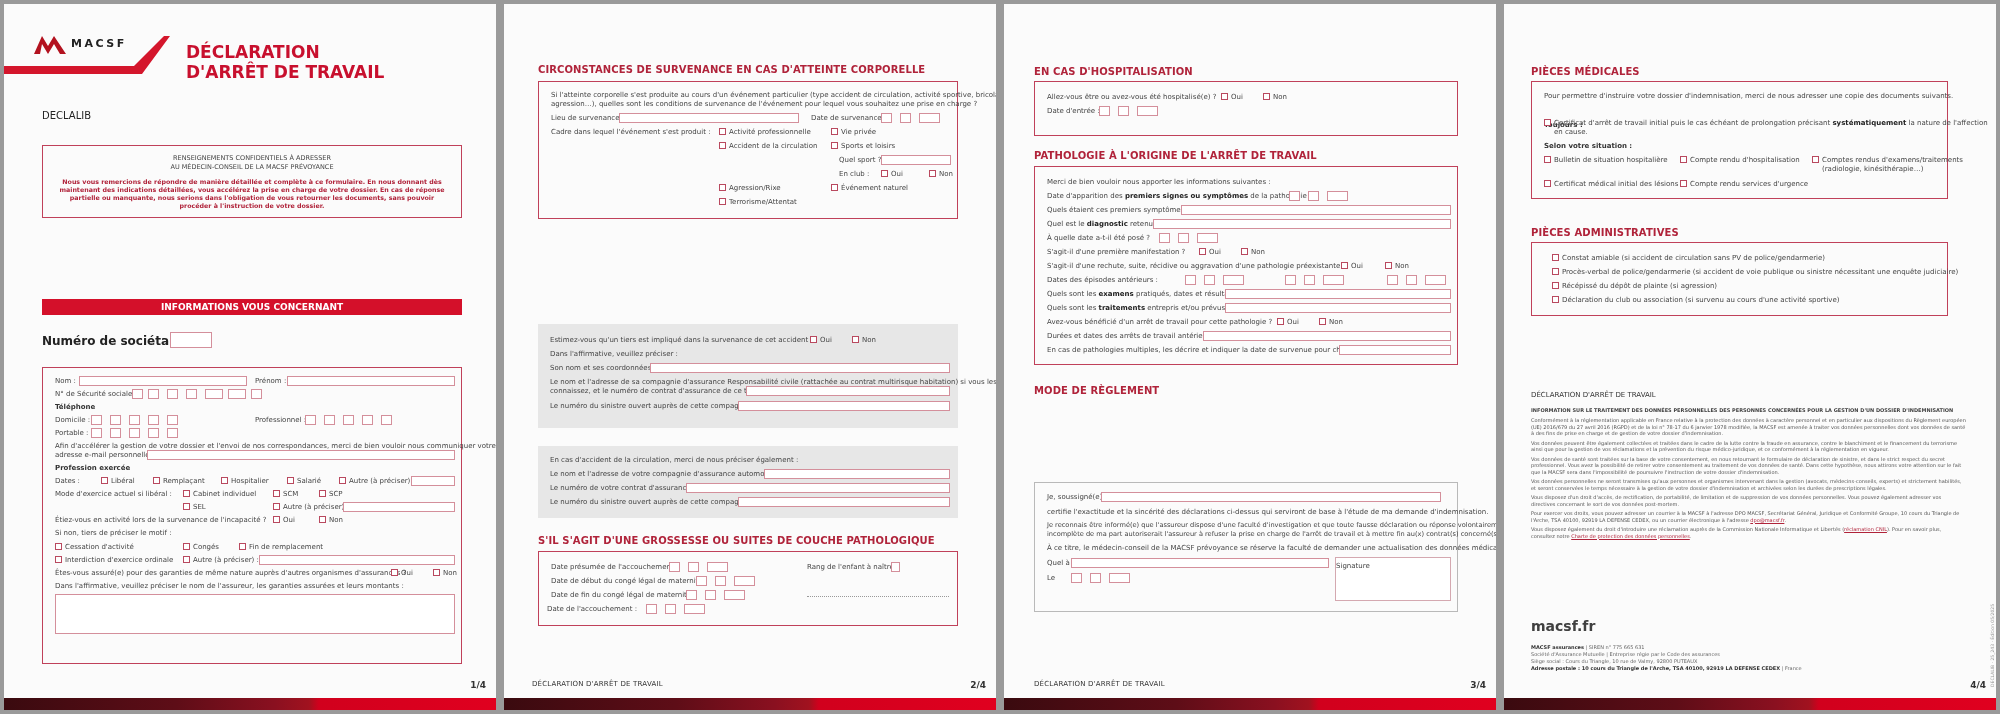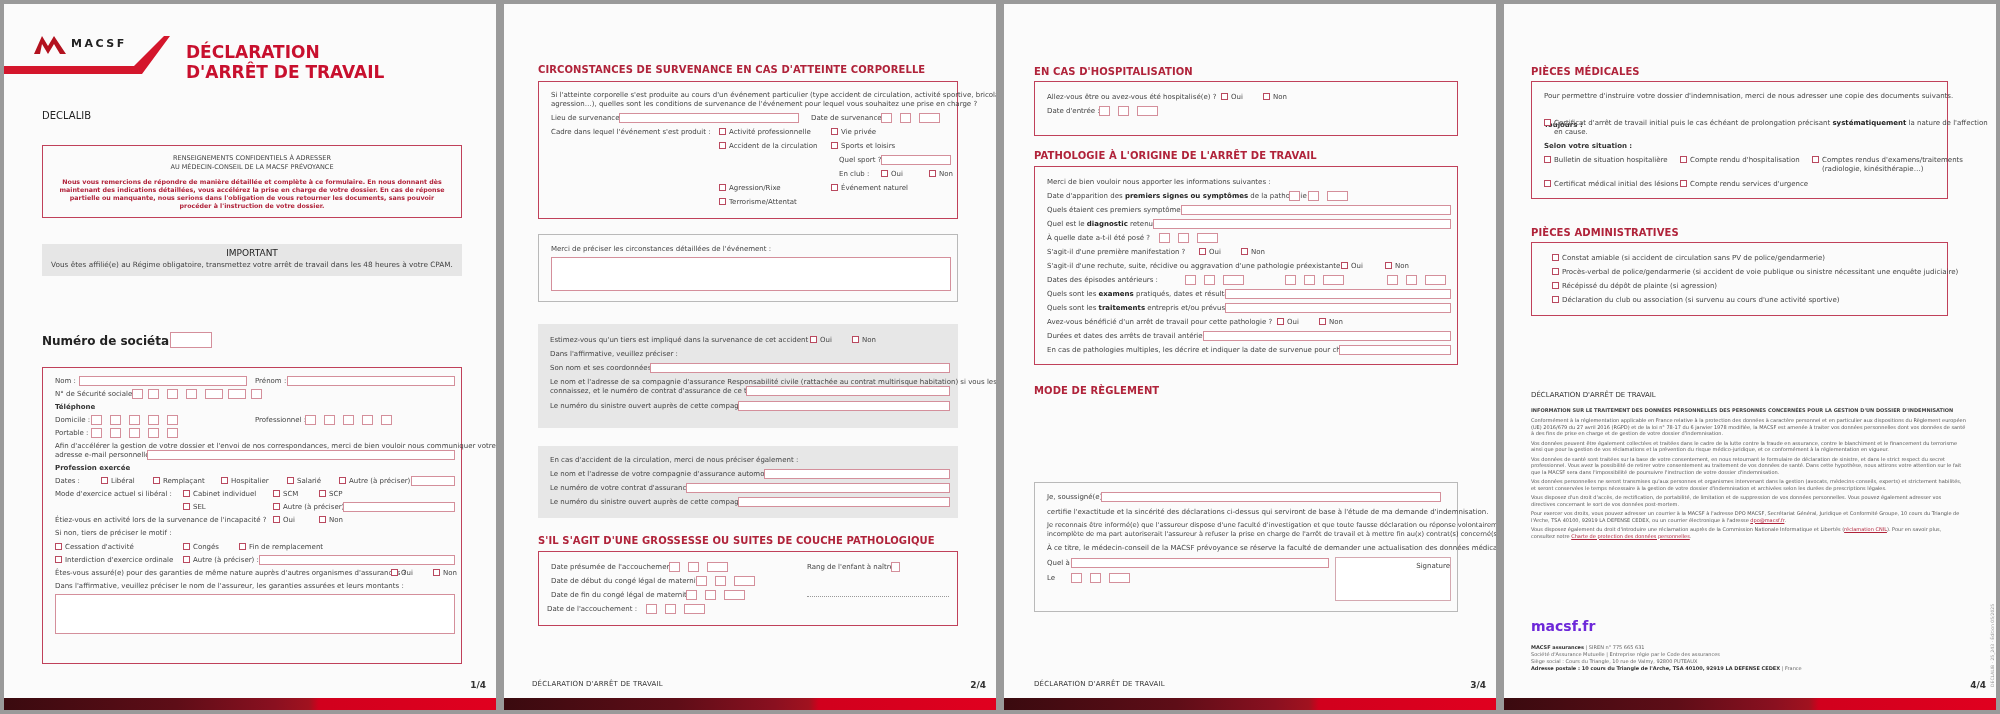--- a/index.html
+++ b/index.html
@@ -38,25 +38,22 @@
     <div>D'ARRÊT DE TRAVAIL</div>
   </div>
   <span class="t" style="left:38px;top:107px;font-size:10px;color:#222">DECLALIB</span>
 
   <div class="box" style="top:141px;height:73px;left:38px;right:34px;border-color:#c0415a">
     <div class="t" style="position:static;text-align:center;margin-top:8px;font-size:6.5px">RENSEIGNEMENTS CONFIDENTIELS À ADRESSER</div>
     <div class="t" style="position:static;text-align:center;font-size:6.5px">AU MÉDECIN-CONSEIL DE LA MACSF PRÉVOYANCE</div>
     <div style="margin:6px 10px 0;font-size:6.3px;line-height:8px;color:#b0233a;font-weight:bold;text-align:center">Nous vous remercions de répondre de manière détaillée et complète à ce formulaire. En nous donnant dès maintenant des indications détaillées, vous accélérez la prise en charge de votre dossier. En cas de réponse partielle ou manquante, nous serions dans l'obligation de vous retourner les documents, sans pouvoir procéder à l'instruction de votre dossier.</div>
   </div>
 
-  <div style="position:absolute;left:38px;right:34px;top:240px;height:32px;background:#e6e6e6;text-align:center">
-    <div style="font-size:9px;margin-top:4px;color:#222">IMPORTANT</div>
-    <div style="font-size:7.3px;color:#444;margin-top:2px">Vous êtes affilié(e) au Régime obligatoire, transmettez votre arrêt de travail dans les 48 heures à votre CPAM.</div>
-  </div>
-
+
+  <div style="position:absolute;left:38px;right:34px;top:295px;height:16px;background:#d4102a;color:#fff;font-size:9px;font-weight:bold;text-align:center;line-height:16px">INFORMATIONS VOUS CONCERNANT</div>
 
   <span class="t" style="left:38px;top:330px;font-size:12px;font-weight:bold;color:#222;line-height:14px">Numéro de sociétaire :</span>
   <div class="fld" style="left:166px;top:328px;width:42px;height:16px"></div>
 
   <div class="box" style="top:363px;height:297px;left:38px;right:34px">
     <span class="t" style="left:12px;top:9px">Nom :</span>
     <div class="fld" style="left:36px;top:8px;width:168px"></div>
     <span class="t" style="left:212px;top:9px">Prénom :</span>
     <div class="fld" style="left:244px;top:8px;width:168px"></div>
     <span class="t" style="left:12px;top:22px">N° de Sécurité sociale :</span>
@@ -143,24 +140,20 @@
     <span class="t" style="left:300px;top:74px">Quel sport ?</span>
     <div class="fld" style="left:342px;top:73px;width:70px"></div>
     <span class="t" style="left:300px;top:88px">En club :</span>
     <span class="t" style="left:342px;top:88px"><span class="cb"></span><span>Oui</span></span>
     <span class="t" style="left:390px;top:88px"><span class="cb"></span><span>Non</span></span>
     <span class="t" style="left:180px;top:102px"><span class="cb"></span><span>Agression/Rixe</span></span>
     <span class="t" style="left:292px;top:102px"><span class="cb"></span><span>Événement naturel</span></span>
     <span class="t" style="left:180px;top:116px"><span class="cb"></span><span>Terrorisme/Attentat</span></span>
   </div>
 
-  <div class="box grey" style="top:230px;height:68px">
-    <span class="t" style="left:12px;top:10px">Merci de préciser les circonstances détaillées de l'événement :</span>
-    <div class="fld" style="left:12px;top:22px;width:400px;height:34px"></div>
-  </div>
 
   <div class="box fill" style="top:320px;height:104px">
     <span class="t" style="left:12px;top:12px">Estimez-vous qu'un tiers est impliqué dans la survenance de cet accident ?</span>
     <span class="t" style="left:272px;top:12px"><span class="cb"></span><span>Oui</span></span>
     <span class="t" style="left:314px;top:12px"><span class="cb"></span><span>Non</span></span>
     <span class="t" style="left:12px;top:26px">Dans l'affirmative, veuillez préciser :</span>
     <span class="t" style="left:12px;top:40px">Son nom et ses coordonnées :</span>
     <div class="fld" style="left:112px;top:39px;width:300px"></div>
     <span class="t" style="left:12px;top:54px">Le nom et l'adresse de sa compagnie d'assurance Responsabilité civile (rattachée au contrat multirisque habitation) si vous les</span>
     <span class="t" style="left:12px;top:63px">connaissez, et le numéro de contrat d'assurance de ce tiers :</span>
@@ -272,21 +265,21 @@
     <span class="t" style="left:12px;top:38px;font-size:6.6px">Je reconnais être informé(e) que l'assureur dispose d'une faculté d'investigation et que toute fausse déclaration ou réponse volontairement</span>
     <span class="t" style="left:12px;top:47px;font-size:6.6px">incomplète de ma part autoriserait l'assureur à refuser la prise en charge de l'arrêt de travail et à mettre fin au(x) contrat(s) concerné(s).</span>
     <span class="t" style="left:12px;top:61px">À ce titre, le médecin-conseil de la MACSF prévoyance se réserve la faculté de demander une actualisation des données médicales.</span>
     <span class="t" style="left:12px;top:76px">Quel à</span>
     <div class="fld" style="left:36px;top:75px;width:258px"></div>
     <span class="t" style="left:12px;top:91px">Le</span>
     <div class="sq" style="left:36px;top:90px"></div>
     <div class="sq" style="left:55px;top:90px"></div>
     <div class="sq w" style="left:74px;top:90px;width:21px"></div>
     <div class="fld" style="left:300px;top:74px;width:116px;height:44px;border-color:#d4a8b0">
-      <div style="text-align:right;font-size:7px;color:#444;margin-top:4px">Signature</div>
+      <div style="text-align:left;font-size:7px;color:#444;margin-top:4px">Signature</div>
     </div>
   </div>
 
   <span class="pfoot" style="left:30px">DÉCLARATION D'ARRÊT DE TRAVAIL</span>
   <span class="pnum">3/4</span>
   <div class="footer-band"></div>
 </div>
 
 <div class="sheet" id="p4">
   <span class="sect-title" style="top:62px;left:27px">PIÈCES MÉDICALES</span>
@@ -317,21 +310,21 @@
     <div style="font-size:5px;font-weight:bold;color:#444;margin-bottom:4px;white-space:nowrap;overflow:hidden">INFORMATION SUR LE TRAITEMENT DES DONNÉES PERSONNELLES DES PERSONNES CONCERNÉES POUR LA GESTION D'UN DOSSIER D'INDEMNISATION</div>
     <div class="small" style="margin-bottom:3px">Conformément à la réglementation applicable en France relative à la protection des données à caractère personnel et en particulier aux dispositions du Règlement européen (UE) 2016/679 du 27 avril 2016 (RGPD) et de la loi n° 78-17 du 6 janvier 1978 modifiée, la MACSF est amenée à traiter vos données personnelles dont vos données de santé à des fins de prise en charge et de gestion de votre dossier d'indemnisation.</div>
     <div class="small" style="margin-bottom:3px">Vos données peuvent être également collectées et traitées dans le cadre de la lutte contre la fraude en assurance, contre le blanchiment et le financement du terrorisme ainsi que pour la gestion de vos réclamations et la prévention du risque médico-juridique, et ce conformément à la réglementation en vigueur.</div>
     <div class="small" style="margin-bottom:3px">Vos données de santé sont traitées sur la base de votre consentement, en nous retournant le formulaire de déclaration de sinistre, et dans le strict respect du secret professionnel. Vous avez la possibilité de retirer votre consentement au traitement de vos données de santé. Dans cette hypothèse, nous attirons votre attention sur le fait que la MACSF sera dans l'impossibilité de poursuivre l'instruction de votre dossier d'indemnisation.</div>
     <div class="small" style="margin-bottom:3px">Vos données personnelles ne seront transmises qu'aux personnes et organismes intervenant dans la gestion (avocats, médecins-conseils, experts) et strictement habilités, et seront conservées le temps nécessaire à la gestion de votre dossier d'indemnisation et archivées selon les durées de prescriptions légales.</div>
     <div class="small" style="margin-bottom:3px">Vous disposez d'un droit d'accès, de rectification, de portabilité, de limitation et de suppression de vos données personnelles. Vous pouvez également adresser vos directives concernant le sort de vos données post-mortem.</div>
     <div class="small" style="margin-bottom:3px"><span>Pour exercer vos droits, vous pouvez adresser un courrier à la MACSF à l'adresse DPO MACSF, Secrétariat Général, Juridique et Conformité Groupe, 10 cours du Triangle de l'Arche, TSA 40100, 92919 LA DEFENSE CEDEX, ou un courrier électronique à l'adresse</span> <a class="lk">dpo@macsf.fr</a>.</div>
     <div class="small"><span>Vous disposez également du droit d'introduire une réclamation auprès de la Commission Nationale Informatique et Libertés (</span><a class="lk">réclamation CNIL</a><span>). Pour en savoir plus, consultez notre </span><a class="lk">Charte de protection des données personnelles</a>.</div>
   </div>
 
-  <span class="t" style="left:27px;top:614px;font-size:14px;line-height:16px;font-weight:bold;color:#6d28d9">macsf.fr</span>
+  <span class="t" style="left:27px;top:614px;font-size:14px;line-height:16px;font-weight:bold;color:#404040">macsf.fr</span>
   <div style="position:absolute;left:27px;top:640px;font-size:5px;line-height:7px;color:#666;white-space:nowrap">
     <div><b style="color:#333">MACSF assurances</b><span> | SIREN n° 775 665 631</span></div>
     <div>Société d'Assurance Mutuelle | Entreprise régie par le Code des assurances</div>
     <div>Siège social : Cours du Triangle, 10 rue de Valmy, 92800 PUTEAUX</div>
     <div><b style="color:#333">Adresse postale : 10 cours du Triangle de l'Arche, TSA 40100, 92919 LA DEFENSE CEDEX</b><span> | France</span></div>
   </div>
   <span style="position:absolute;right:6px;top:600px;font-size:4.5px;color:#999;white-space:nowrap;transform:rotate(-90deg);transform-origin:right top">DECLALIB · 25_243 · Édition 05/2025</span>
   <span class="pnum">4/4</span>
   <div class="footer-band"></div>
 </div>

